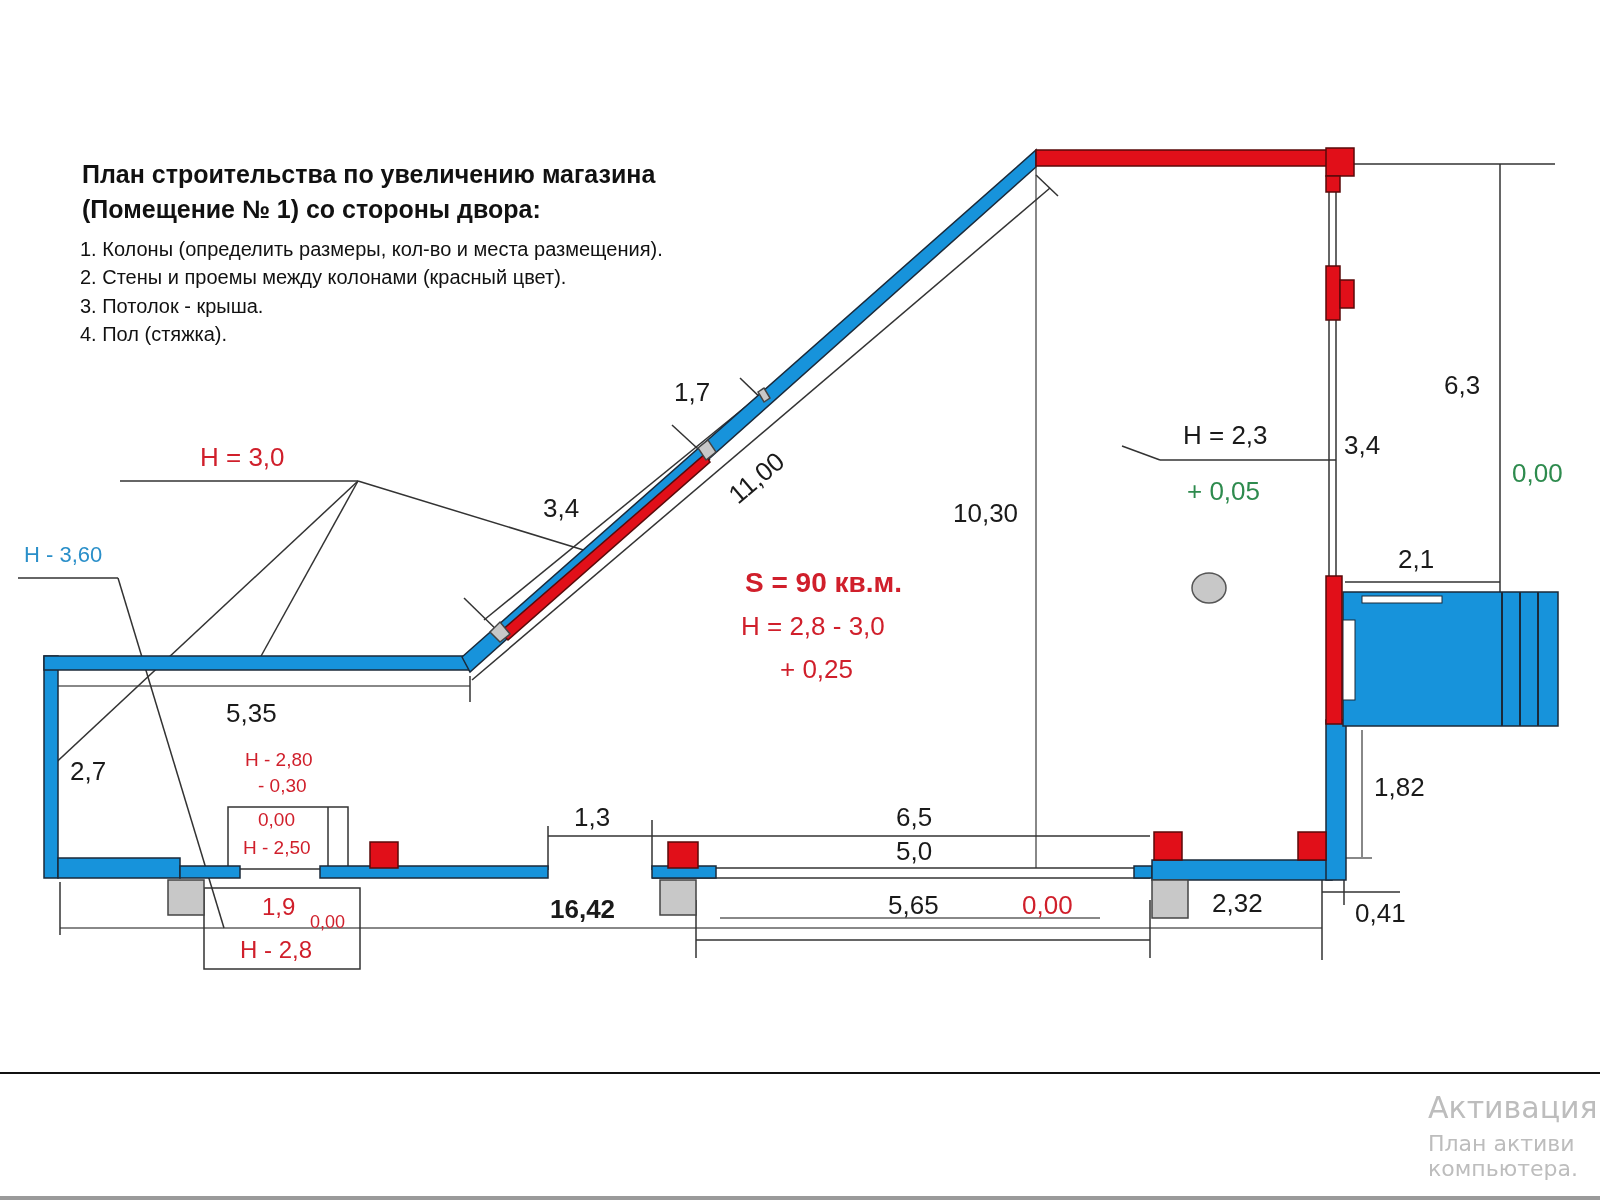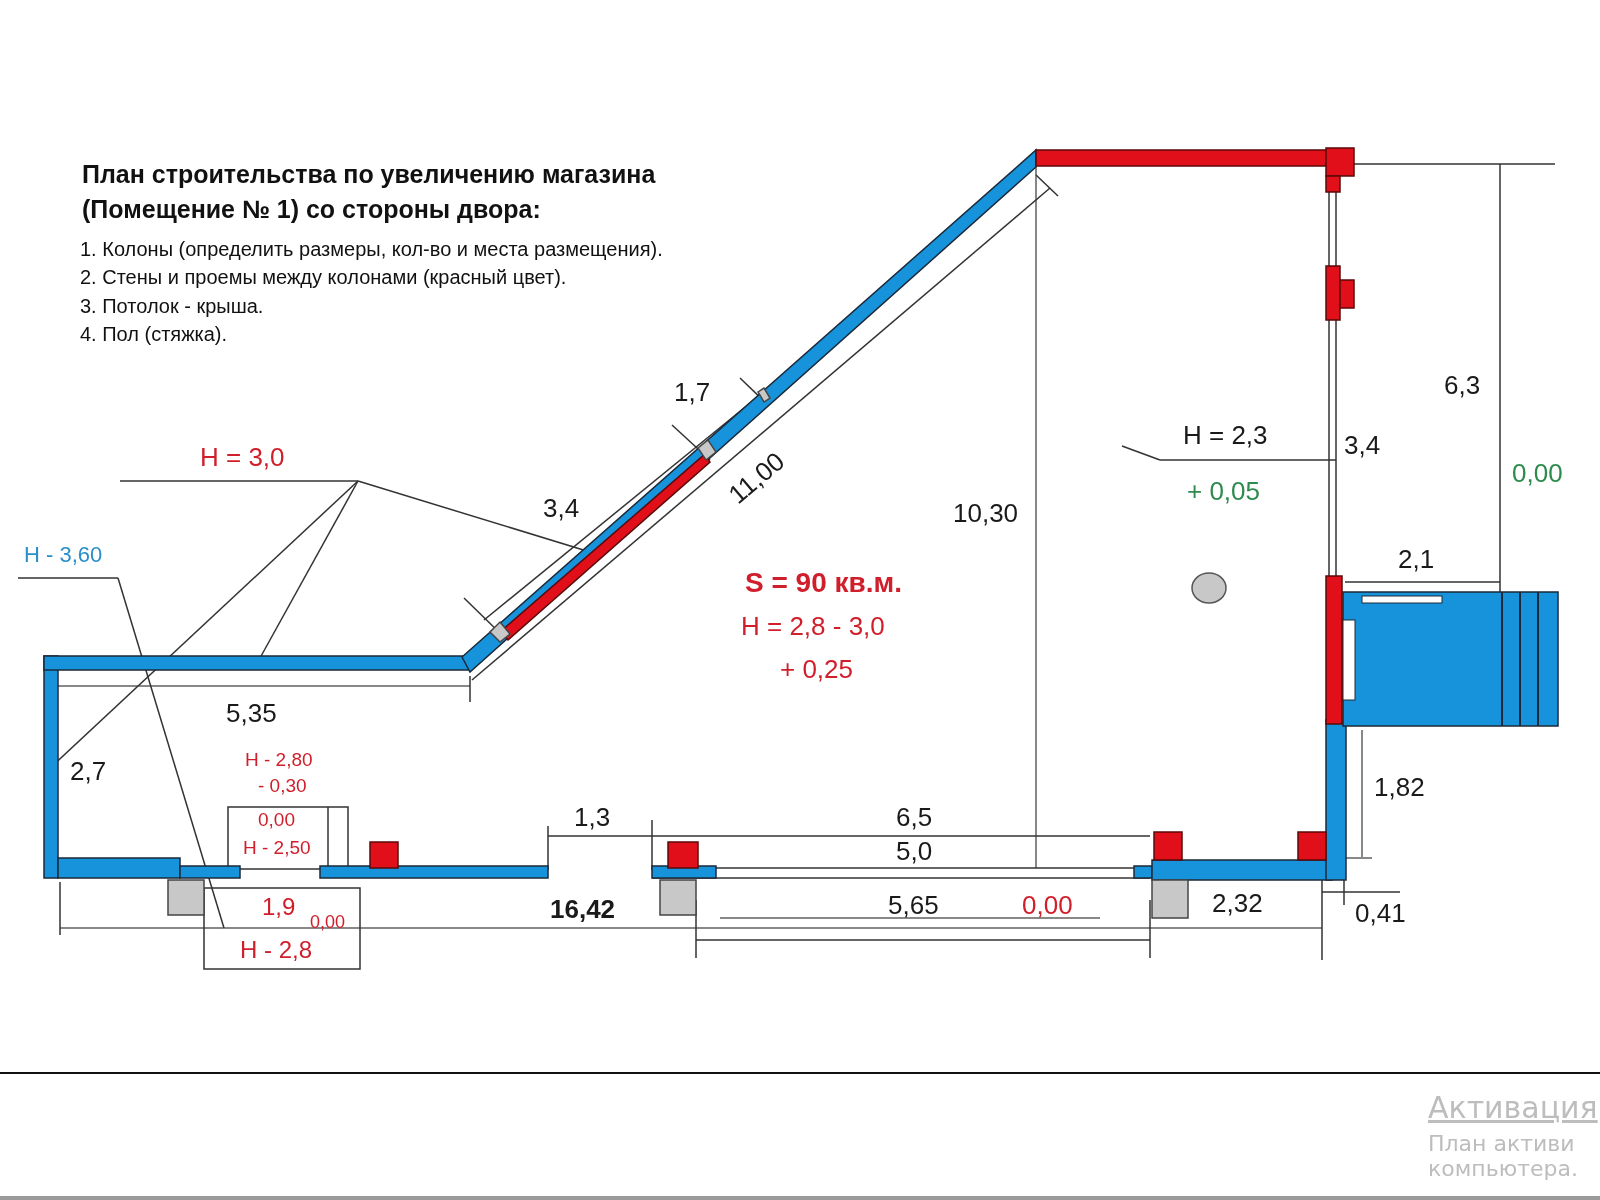--- a/index.html
+++ b/index.html
@@ -13,21 +13,21 @@
   .green { fill: #2e8b4e; }
   .blue { fill: #2a8fc9; }
   .thin { stroke: #333; stroke-width: 1.5; fill: none; }
   .thing { stroke: #888; stroke-width: 2; fill: none; }
   .wallb { fill: #1793db; stroke: #1b2a3a; stroke-width: 1.5; }
   .wallr { fill: #e10f19; stroke: #5a0a0a; stroke-width: 1.5; }
   .col { fill: #c8c8c8; stroke: #444; stroke-width: 1.5; }
   .bottombar { position: absolute; left: 0; top: 1072px; width: 1600px; height: 2px; background: #111; }
   .bottomline2 { position: absolute; left: 0; top: 1196px; width: 1600px; height: 4px; background: #9a9a9a; }
   .watermark { position: absolute; left: 1428px; top: 1090px; color: #bdbdbd; font-family: "DejaVu Sans", sans-serif; white-space: nowrap; }
-  .wm1 { font-size: 30px; text-decoration: underline; }
+  .wm1 { font-size: 30px; }
   .wm2 { font-size: 22px; margin-top: 6px; }
   .wm3 { font-size: 22px; }
 </style>
 </head>
 <body>
 
 <svg id="plan" viewBox="0 0 1600 1200" xmlns="http://www.w3.org/2000/svg">
 
   <g>
     <text class="title" x="82" y="183">План строительства по увеличению магазина</text>

